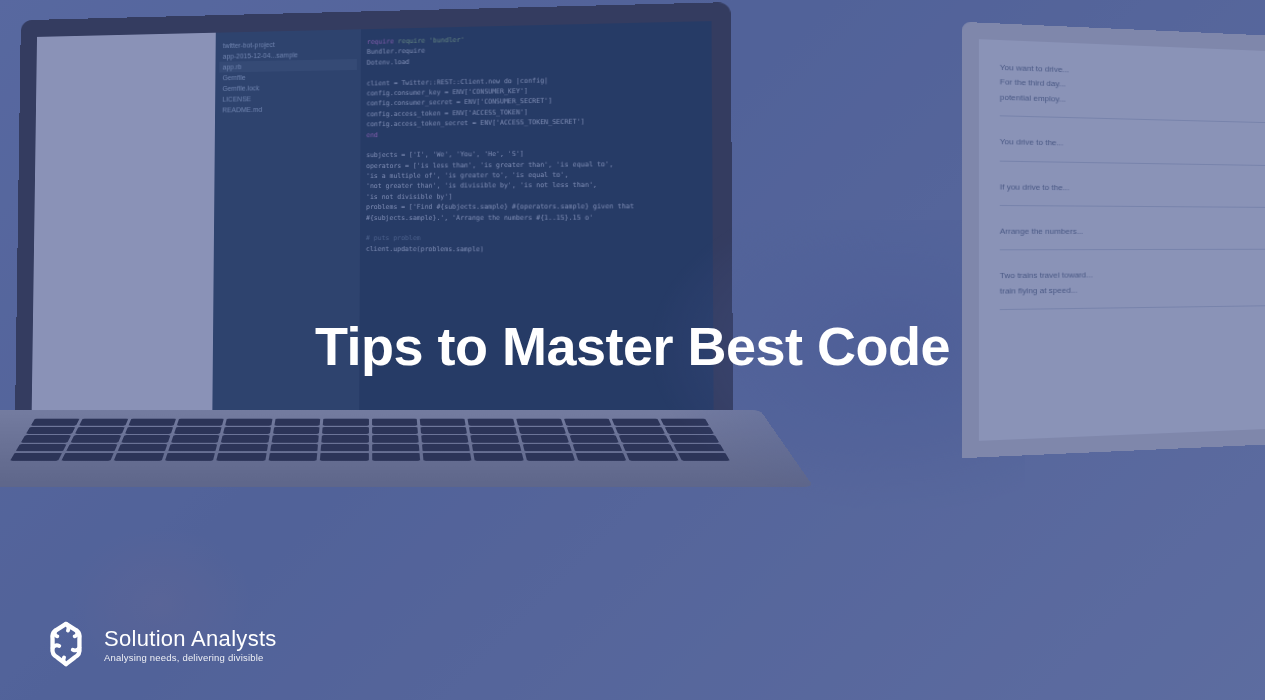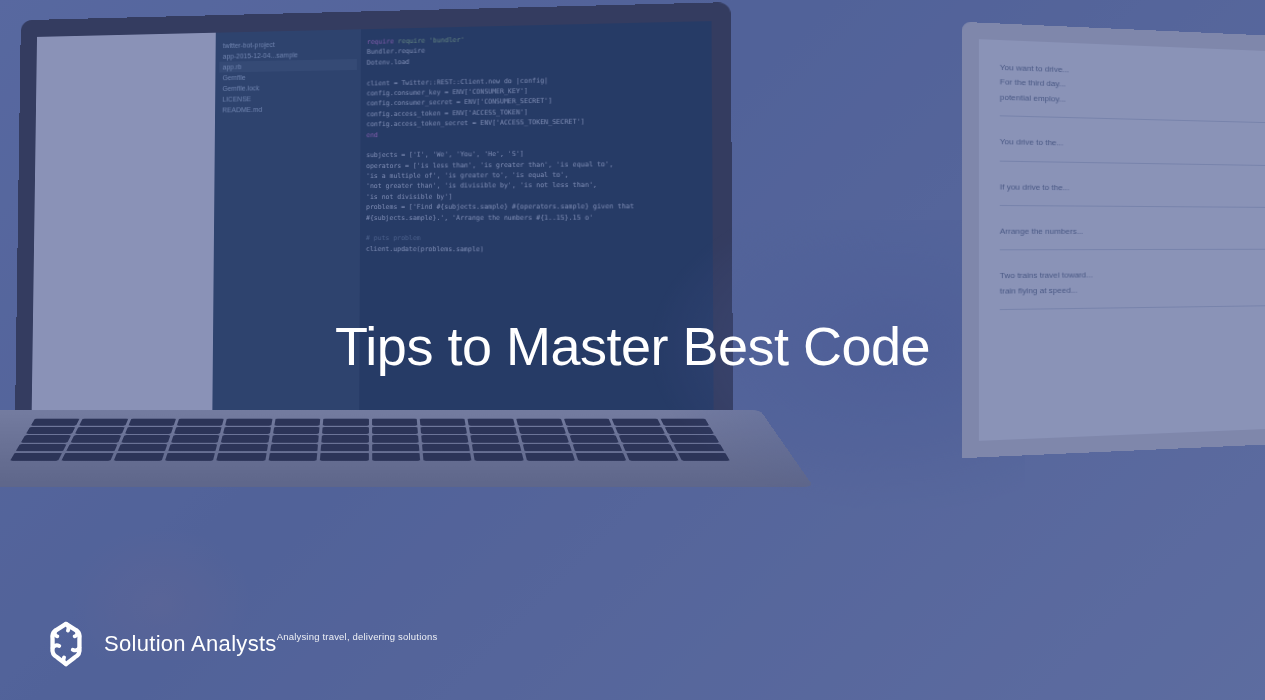--- a/index.html
+++ b/index.html
@@ -181,21 +181,21 @@
     
     
     .headline {
       position: absolute;
       top: 50%;
       left: 50%;
       transform: translate(-50%, -55%);
       z-index: 3;
       text-align: center;
       color: #ffffff;
-      font-weight: 400;
+      font-weight: 700;
       font-size: 54px;
       line-height: 1.35;
       width: 90%;
       letter-spacing: -0.5px;
     }
     
     
     .logo-area {
       position: absolute;
       bottom: 32px;
@@ -207,20 +207,21 @@
     }
     
     .logo-icon {
       width: 48px;
       height: 48px;
       margin-right: 14px;
     }
     
     .logo-text {
       display: flex;
+      flex-direction: column;
     }
     
     .logo-title {
       font-size: 22px;
       font-weight: 500;
       letter-spacing: 0.3px;
     }
     
     .logo-tagline {
       font-size: 9.5px;
@@ -390,15 +391,15 @@
   <div>Tips to Master Best Code</div>
 </div>
 
 <div class="logo-area">
   <svg class="logo-icon" viewBox="0 0 100 100">
     <path d="M50 8 L72 22 L72 22 Q80 28 78 40 L78 58 Q80 72 68 78 L50 92 L32 78 Q20 72 22 58 L22 40 Q20 28 28 22 Z" fill="none" stroke="#ffffff" stroke-width="9" stroke-linejoin="round"></path>
     <path d="M50 8 Q58 14 54 22 M72 22 Q76 32 68 34 M78 58 Q72 66 64 62 M50 92 Q42 86 46 78 M22 58 Q28 50 36 54 M28 22 Q24 32 32 34" fill="none" stroke="#ffffff" stroke-width="8" stroke-linecap="round"></path>
   </svg>
   <div class="logo-text">
     <div class="logo-title">Solution Analysts</div>
-    <div class="logo-tagline">Analysing travel, delivering solutions</div>
+    <div class="logo-tagline">Analysing needs, delivering divisible</div>
   </div>
 </div>
 
 </body></html>

